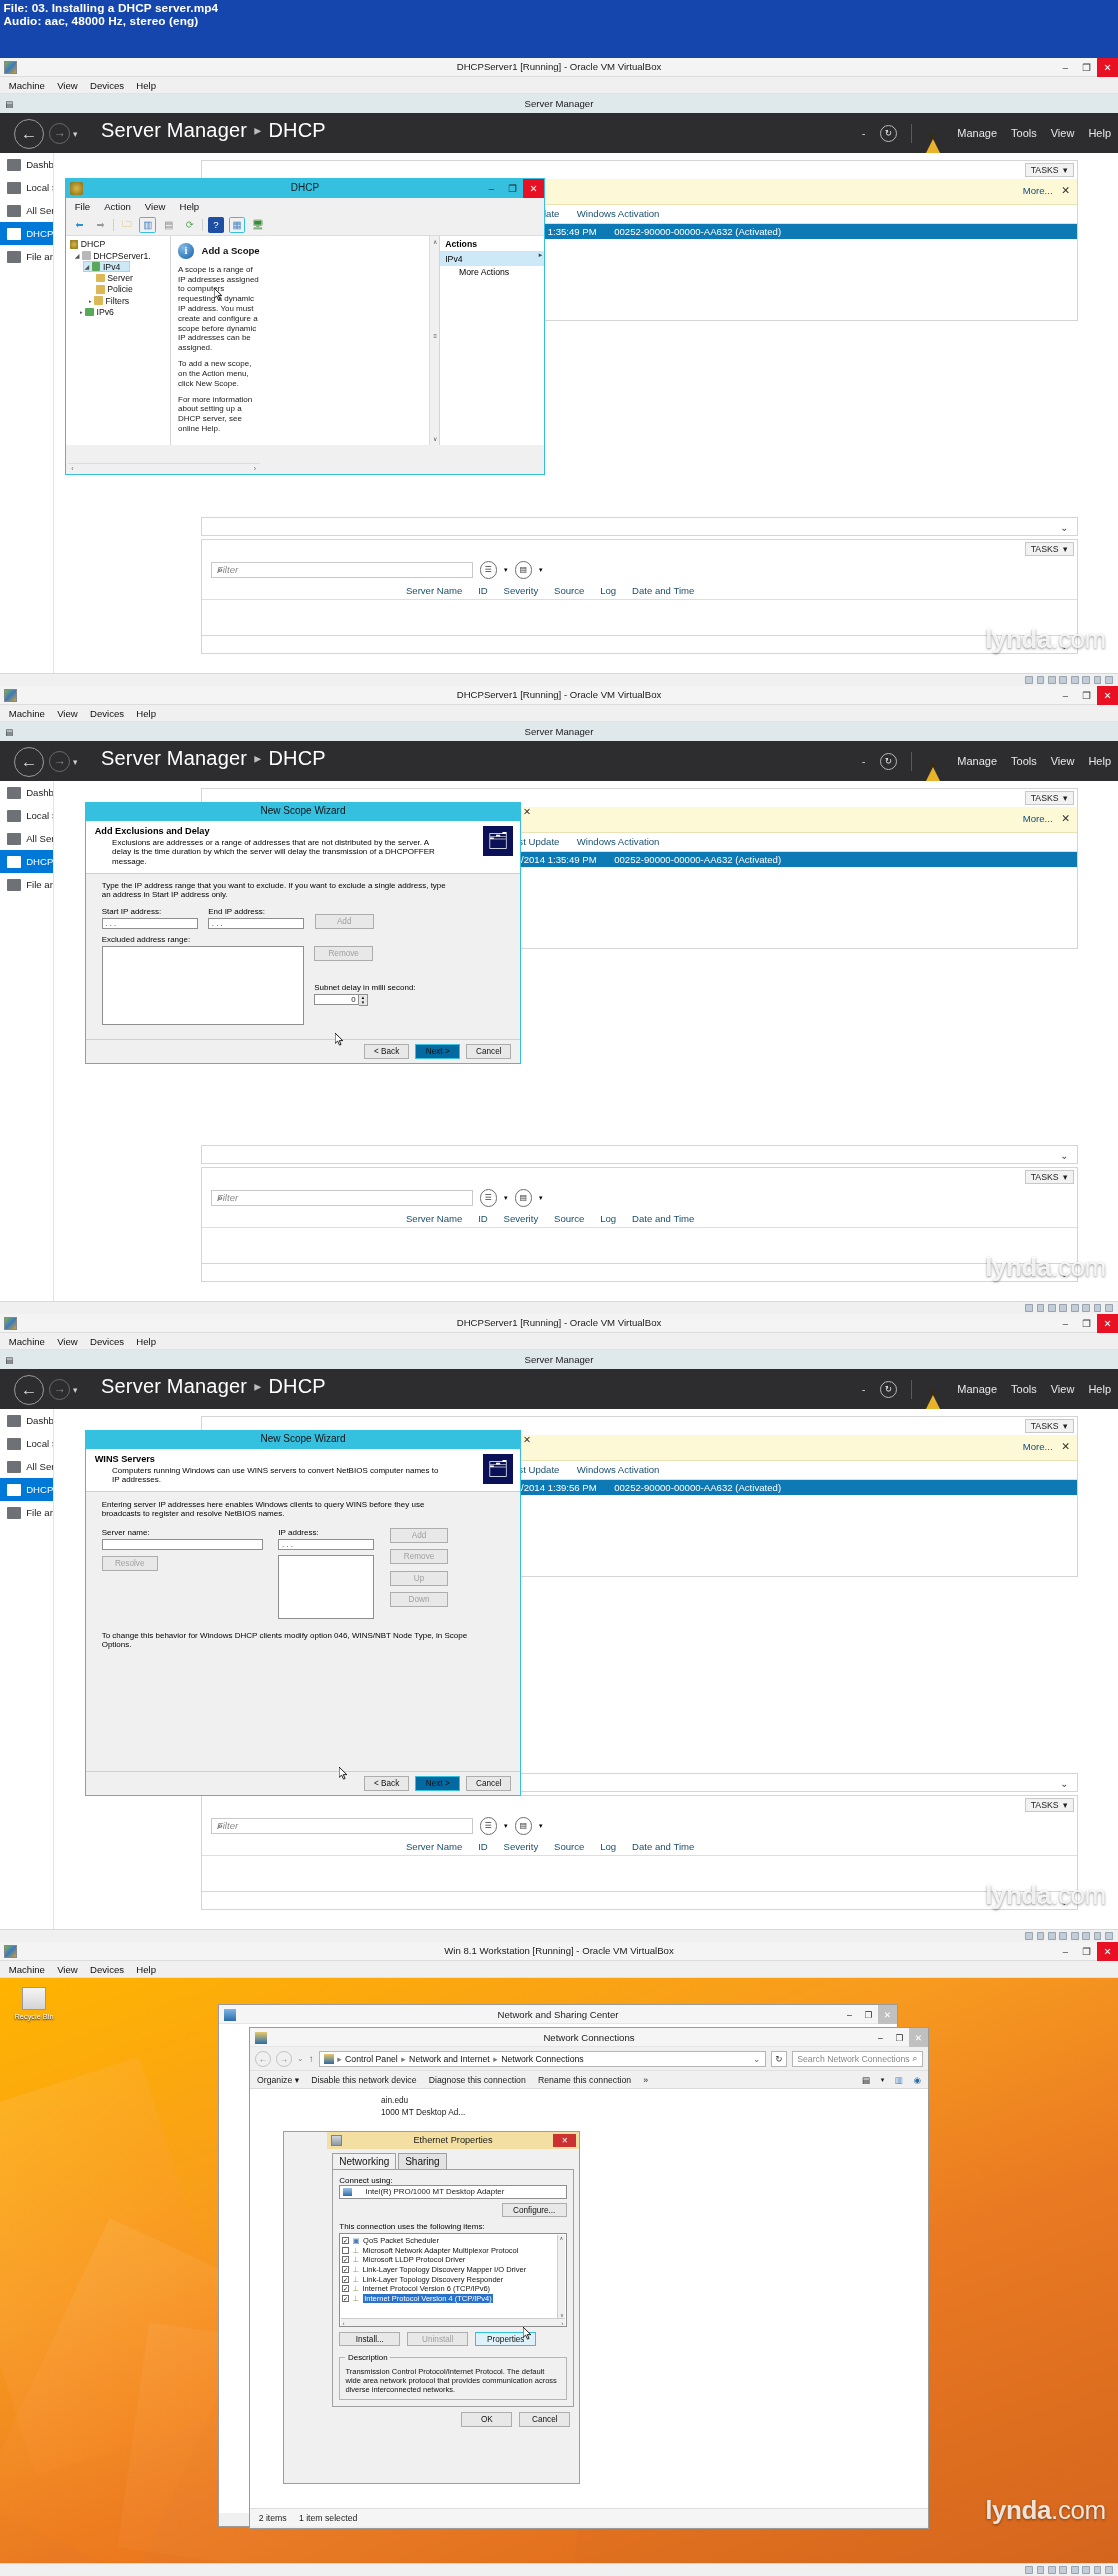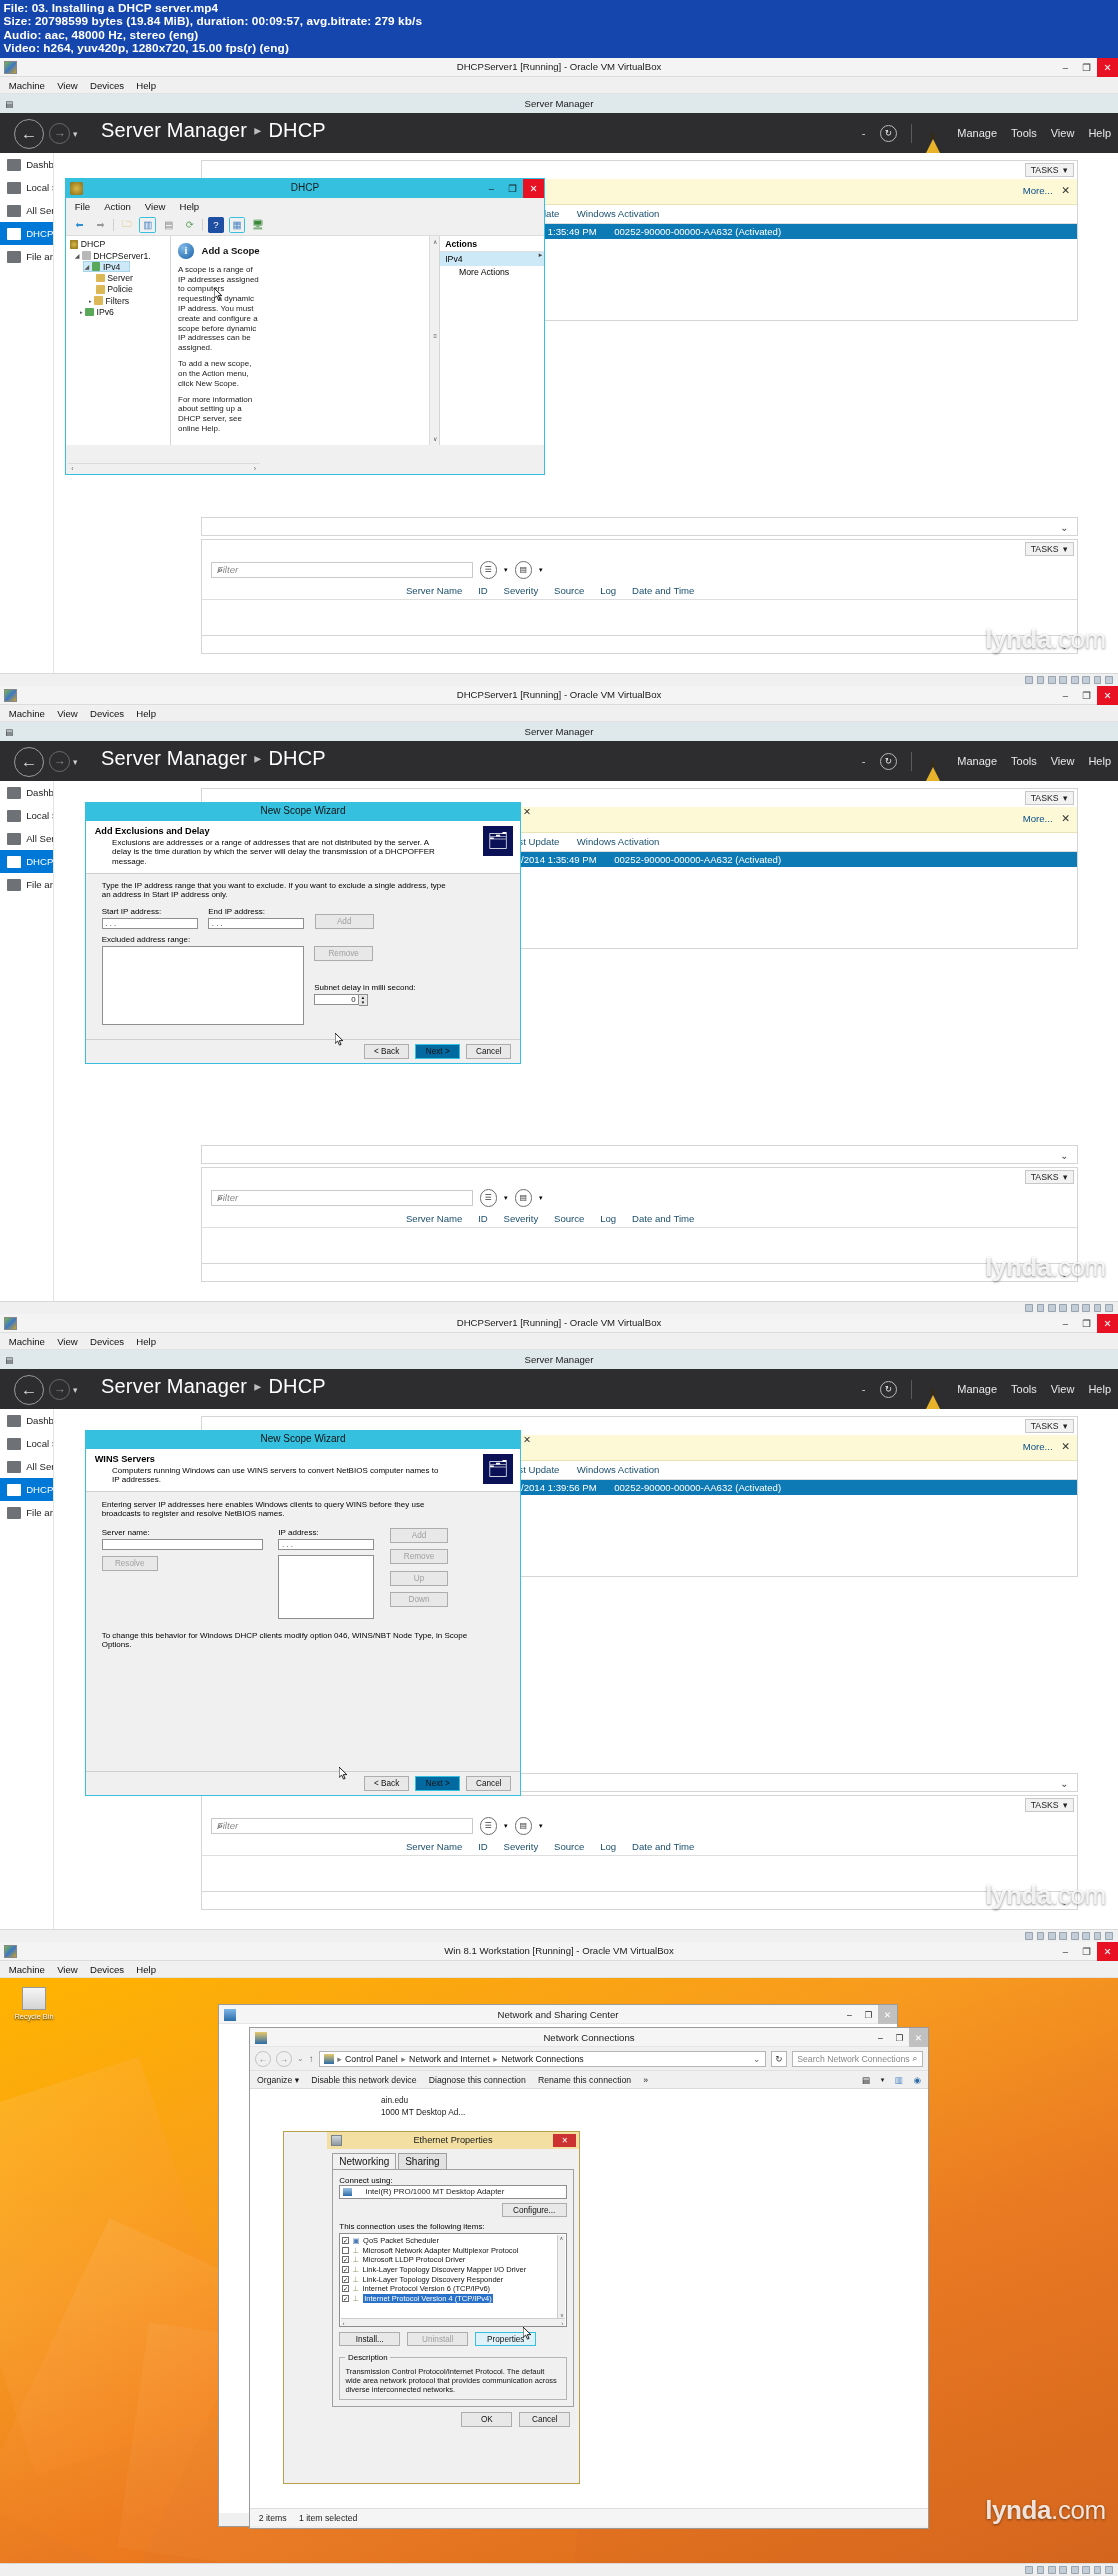--- a/index.html
+++ b/index.html
@@ -156,23 +156,21 @@
   .wm .dot { font-weight:normal; }
   .cur { position:absolute; width:9.6px; height:13px; }
 </style>
 </head>
 <body>
 
 <div class="page">
 
   <div class="vid-header">
     <div>File: 03. Installing a DHCP server.mp4</div>
-    <div>Size: 20798599 bytes (19.84 MiB), duration: 00:09:57, avg.bitrate: 279 kb/s</div>
     <div>Audio: aac, 48000 Hz, stereo (eng)</div>
-    <div>Video: h264, yuv420p, 1280x720, 15.00 fps(r) (eng)</div>
   </div>
 
   <div class="vbox" style="top:58px;height:628px;">
     <div class="vb-title">
       <div class="vb-ico"></div>
       <div class="vb-txt">DHCPServer1 [Running] - Oracle VM VirtualBox</div>
       <div class="vb-ctl">
         <span>–</span>
         <span>❐</span>
         <span class="cls">✕</span>

